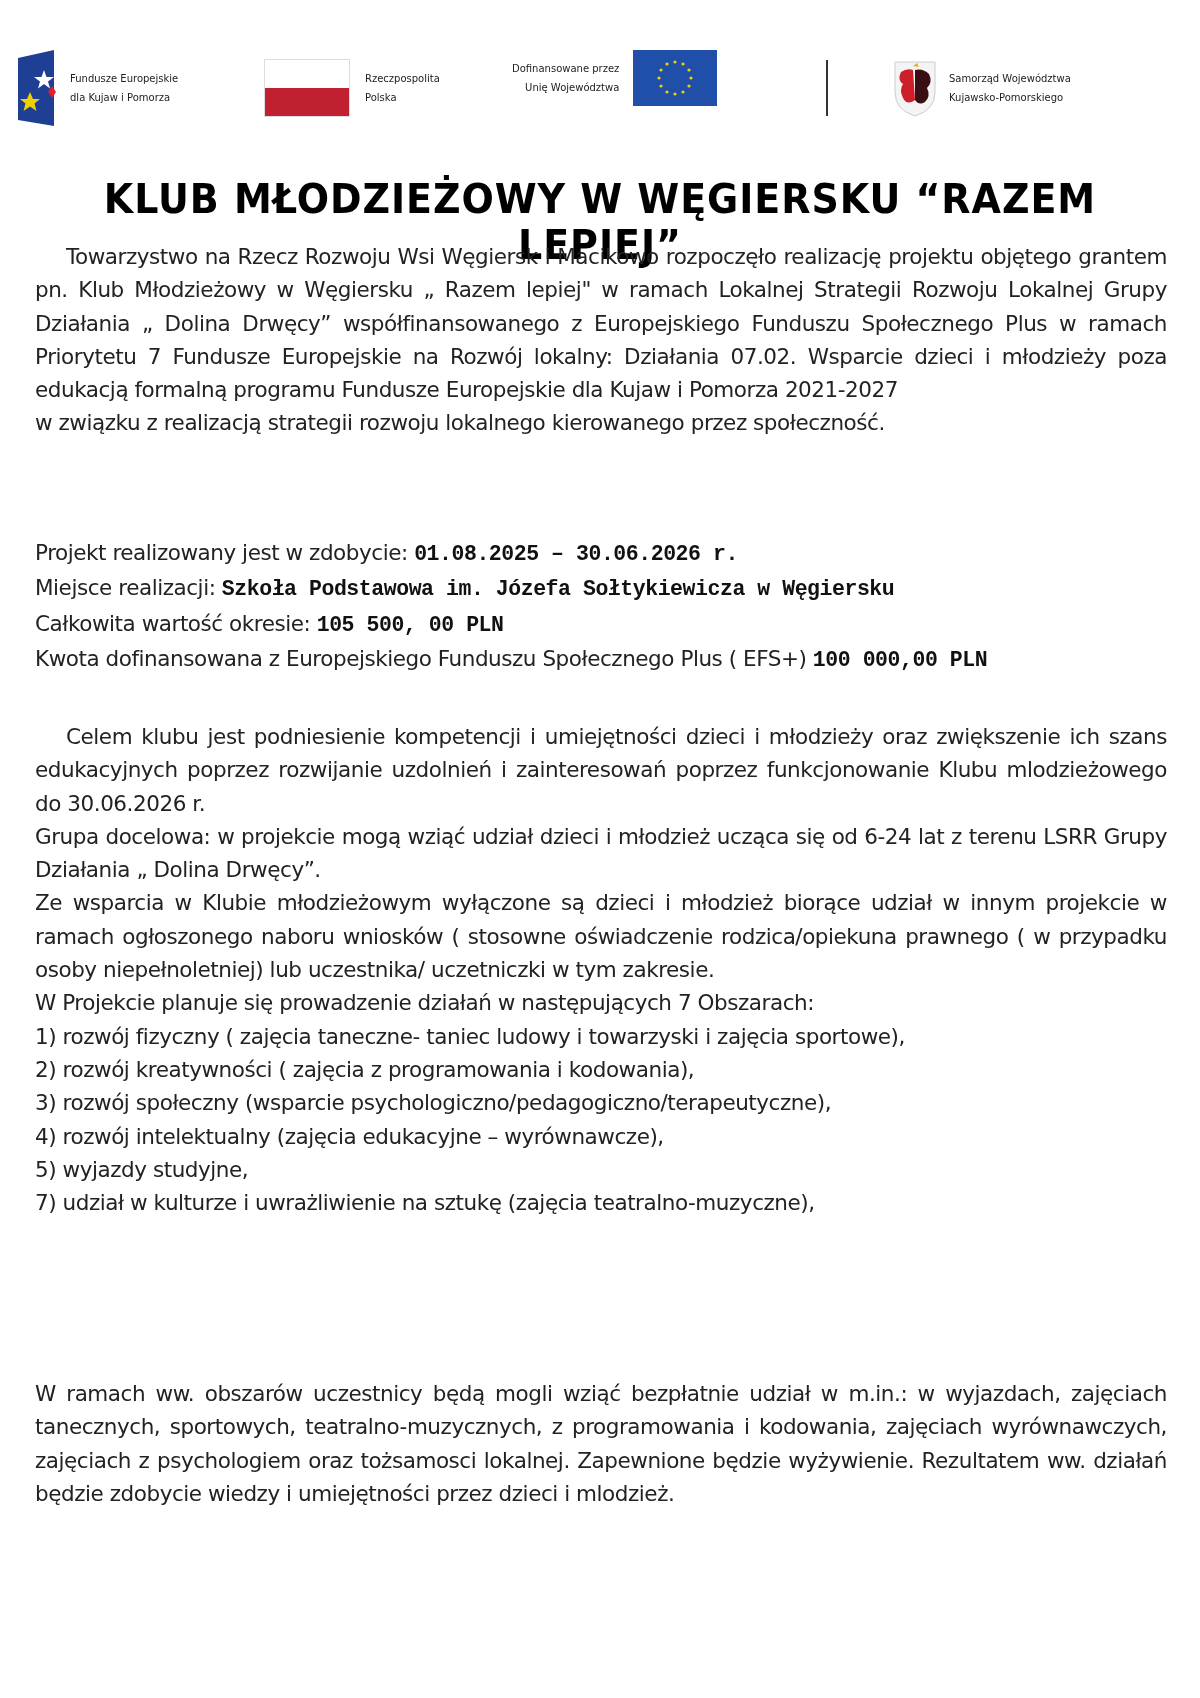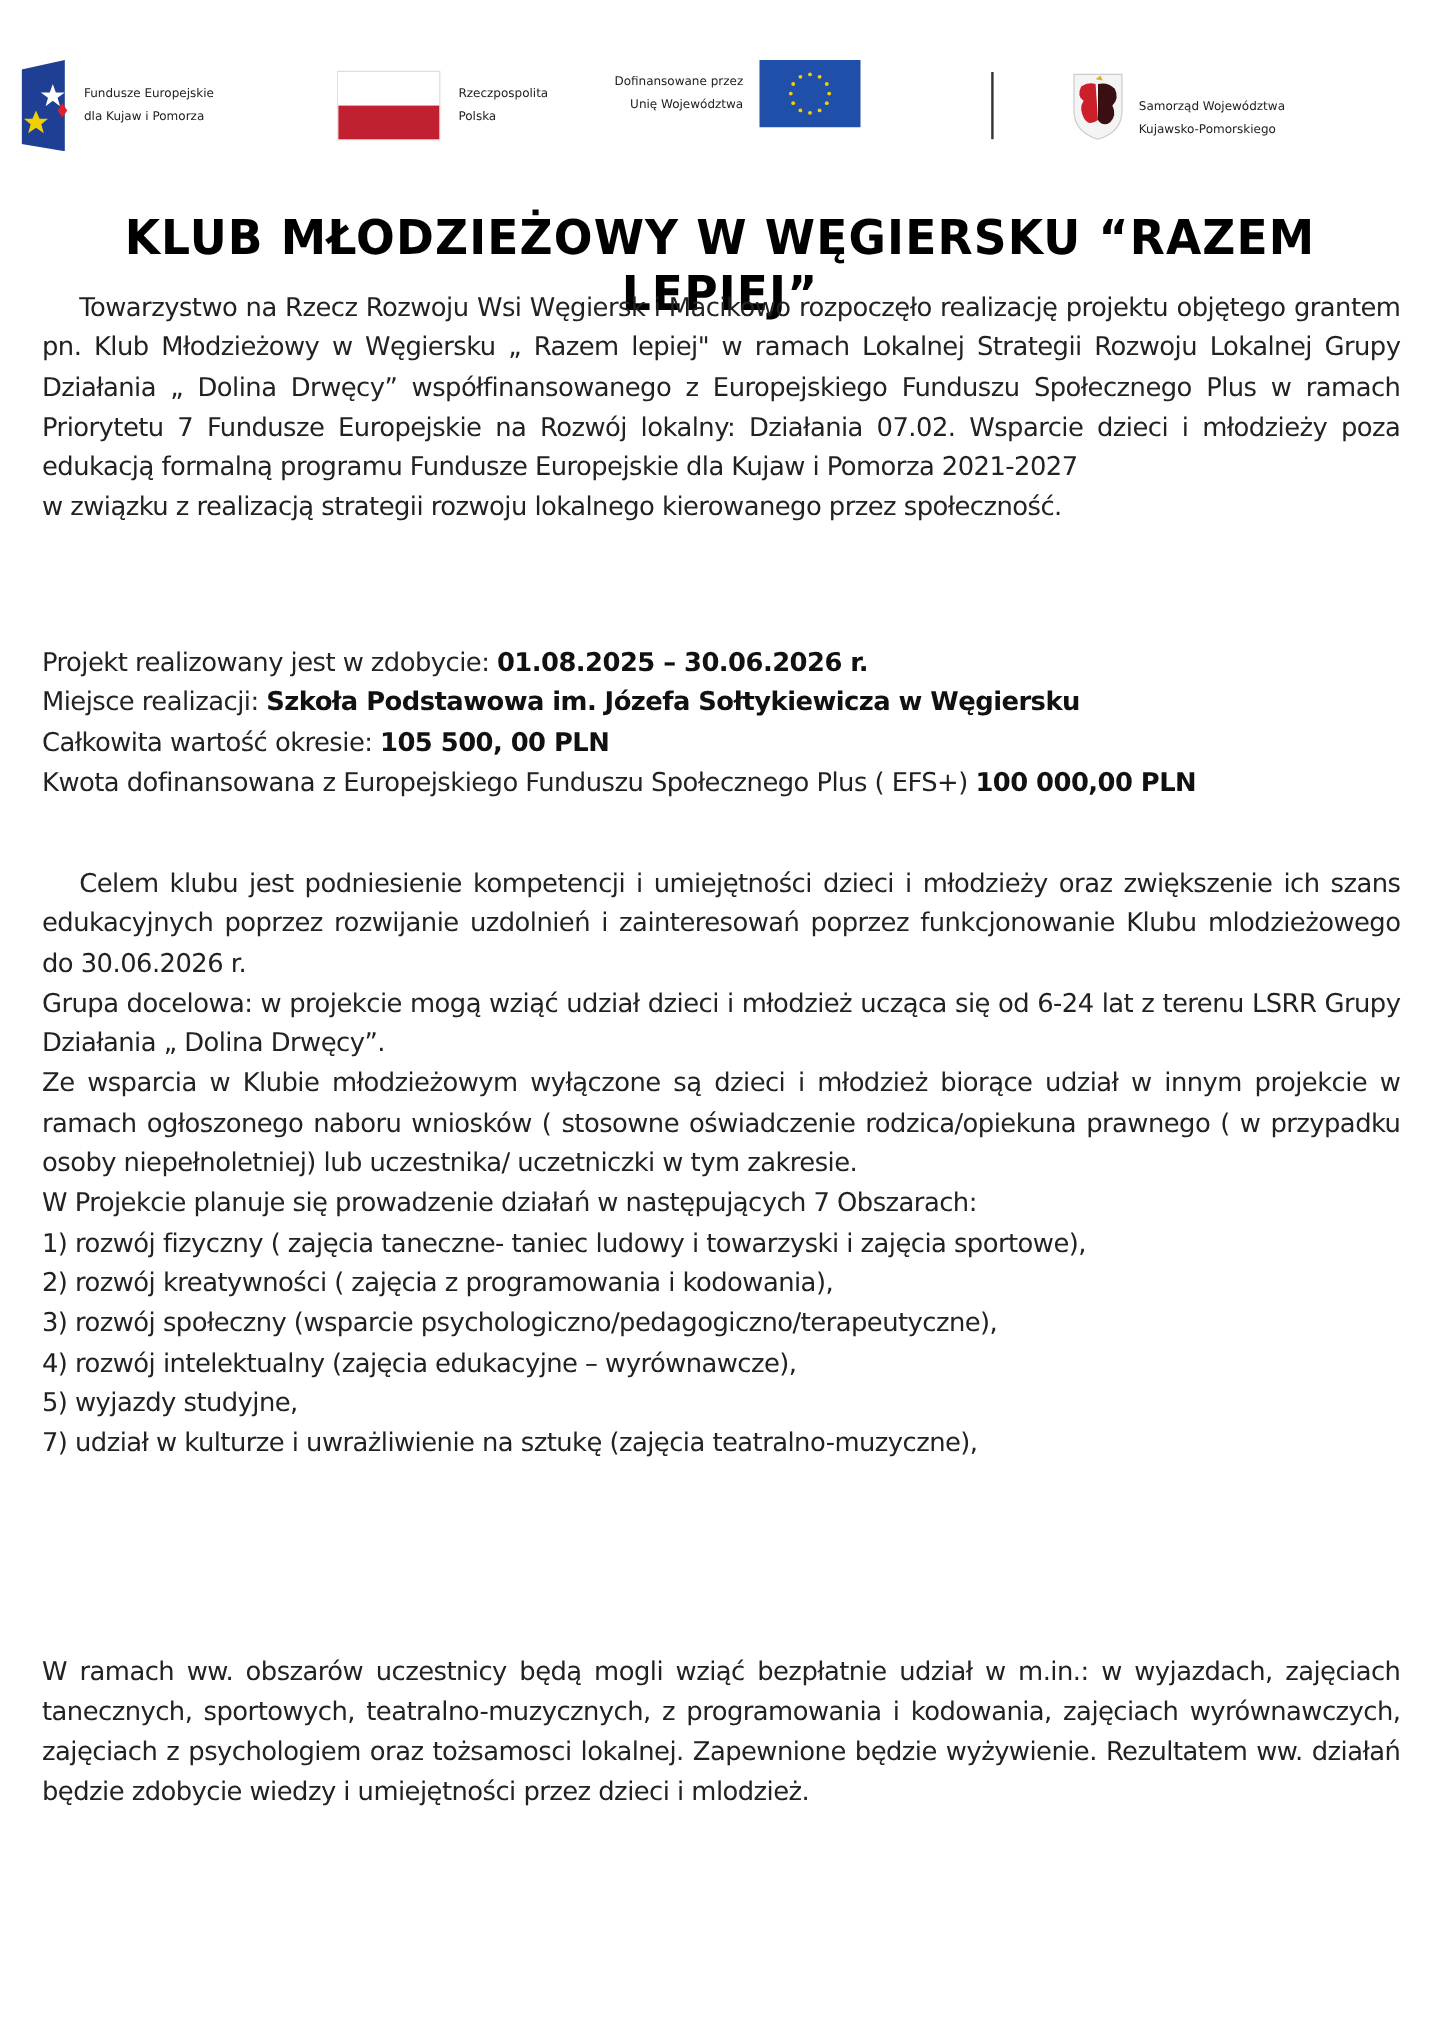--- a/index.html
+++ b/index.html
@@ -5,41 +5,41 @@
   html, body { margin: 0; padding: 0; background: #ffffff; }
   body { width: 1200px; height: 1698px; position: relative; overflow: hidden;
          font-family: "Liberation Sans", "DejaVu Sans", sans-serif; color: #1a1a1a; }
 
   .logos { position: absolute; top: 48px; left: 0; width: 1200px; height: 90px; }
   .logo { position: absolute; display: flex; align-items: center; }
   .logo-text { font-size: 10px; line-height: 19px; color: #222; font-family: "DejaVu Sans", sans-serif; }
 
   .fe-logo { left: 18px; top: 2px; }
   .fe-mark { width: 40px; height: 76px; margin-right: 12px; }
-  .pl-logo { left: 282px; top: 12px; }
+  .pl-logo { left: 265px; top: 12px; }
   .pl-flag { width: 84px; height: 56px; margin-right: 16px; box-shadow: 0 0 0 1px #ddd; }
   .pl-flag .w { height: 28px; background: #fff; }
   .pl-flag .r { height: 28px; background: #c0202f; }
   .eu-logo { left: 512px; top: 2px; }
   .eu-logo .logo-text { text-align: right; margin-right: 14px; }
   .eu-flag { width: 84px; height: 56px; background: #1f4fa8; position: relative; }
   .sep { position: absolute; left: 826px; top: 12px; width: 2px; height: 56px; background: #333; }
-  .kp-logo { left: 893px; top: 10px; align-items: flex-end; }
+  .kp-logo { left: 893px; top: 10px; }
   .kp-crest { width: 44px; height: 60px; margin-right: 12px; }
 
   .title { position: absolute; top: 176px; left: 0; width: 1200px; text-align: center;
            font-family: "DejaVu Sans", sans-serif; font-weight: bold; font-size: 40px;
            letter-spacing: 1px; transform: scaleX(0.95); color: #000; }
 
   .body-text { position: absolute; left: 35px; width: 1132px; font-size: 21.5px; line-height: 33.3px;
                font-family: "DejaVu Sans", sans-serif; color: #222; letter-spacing: -0.45px; }
   .j { text-align: justify; }
   .p { margin: 0; }
   .ind { text-indent: 31px; }
-  b { font-weight: bold; color: #111; }
+  b { font-weight: bold; color: #111; font-family: Liberation Mono, monospace; }
   .line { display: block; }
 </style>
 </head>
 <body>
 
 <div class="logos">
   <div class="logo fe-logo">
     <svg class="fe-mark" viewBox="0 0 40 76">
       <polygon points="0,8 36,0 36,76 0,70" fill="#1f3f95"></polygon>
       <polygon points="26,20 28.5,27 36,27 30,31.5 32,38.5 26,34 20,38.5 22,31.5 16,27 23.5,27" fill="#ffffff"></polygon>

